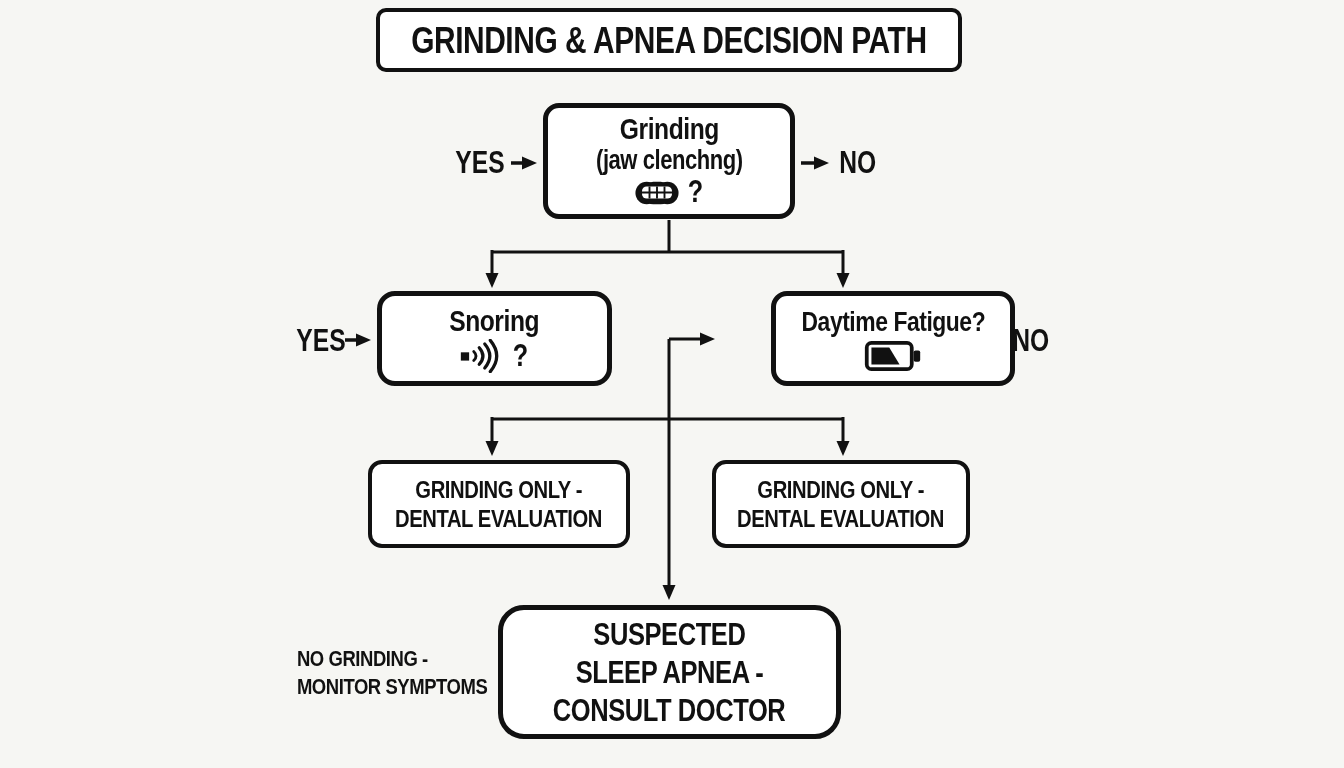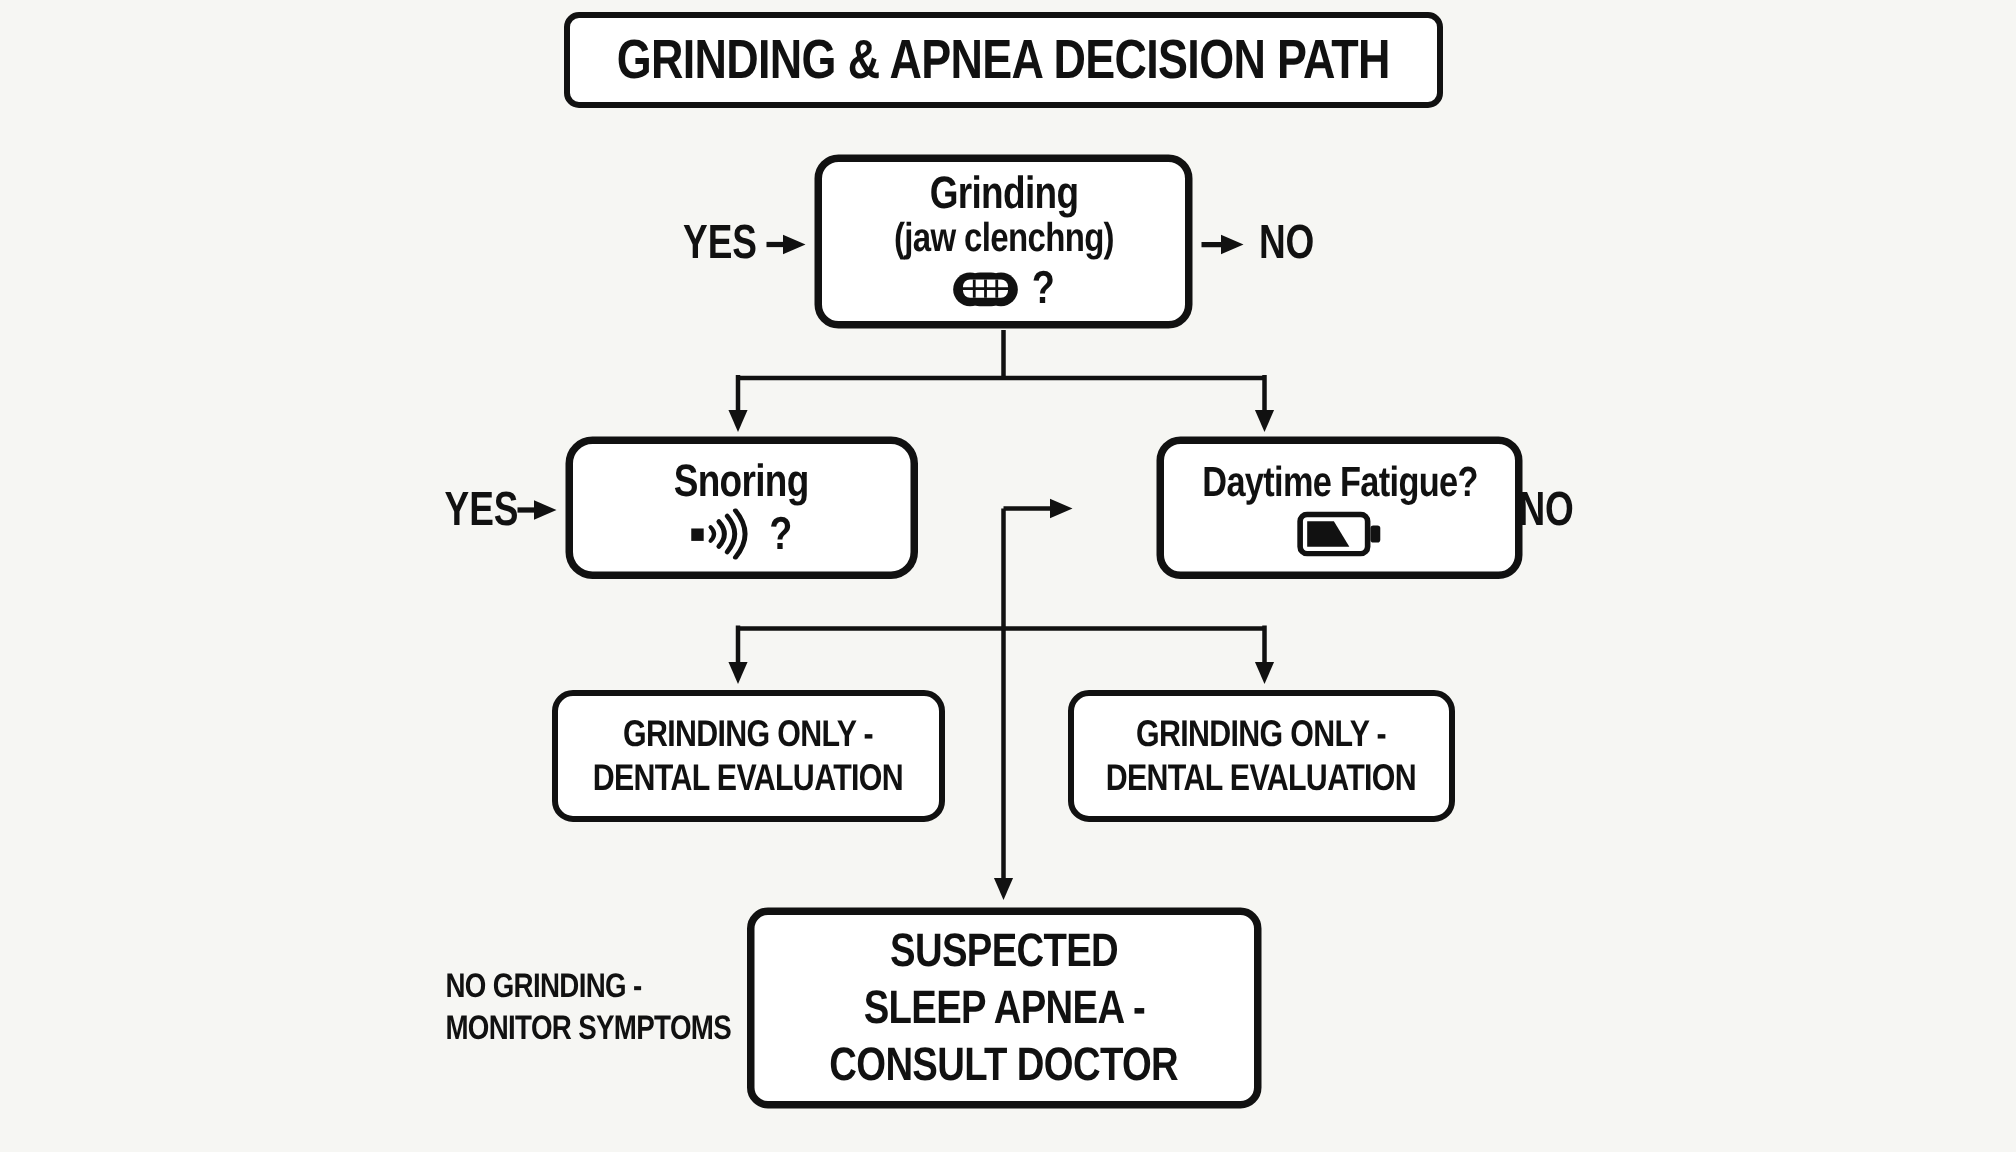--- a/index.html
+++ b/index.html
@@ -16,21 +16,21 @@
     text-align:center; font-weight:700; box-sizing:border-box;
   }
   .cond { display:block; transform:scale(0.88,1.08); white-space:nowrap; letter-spacing:-0.5px; }
   .title-box { left:376px; top:8px; width:586px; height:64px; border-width:4px; border-radius:10px; }
   .title-text { font-size:34px; }
   .grinding-box { left:543px; top:103px; width:252px; height:116px; border-radius:16px; }
   .snoring-box  { left:377px; top:291px; width:235px; height:95px;  border-radius:18px; }
   .fatigue-box  { left:723px; top:291px; width:244px; height:95px;  border-radius:16px;margin-left:48px; }
   .go-left-box  { left:368px; top:460px; width:262px; height:88px;  border-width:4px; border-radius:14px; }
   .go-right-box { left:712px; top:460px; width:258px; height:88px;  border-width:4px; border-radius:14px; }
-  .suspected-box{ left:498px; top:605px; width:343px; height:134px; border-radius:14px; }
+  .suspected-box{ left:498px; top:605px; width:343px; height:134px; border-radius:26px; }
   .node-title { font-size:28px; line-height:32px; }
   .node-sub   { font-size:25px; line-height:28px; }
   .fatigue-title { font-size:26px; line-height:32px; }
   .icon-row { display:flex; align-items:center; justify-content:center; gap:7px; height:34px; margin-top:2px; }
   .qmark { font-size:28px; font-weight:700; transform:scale(0.9,1.1); }
   .go-line { font-size:23px; line-height:29px; }
   .sus-line { font-size:29px; line-height:38px; }
   .edge-label { position:absolute; font-weight:700; font-size:29px; line-height:33px;
                 transform:scale(0.85,1.1); white-space:nowrap; }
   .lbl-yes-grinding { left:451px; top:146px; }

